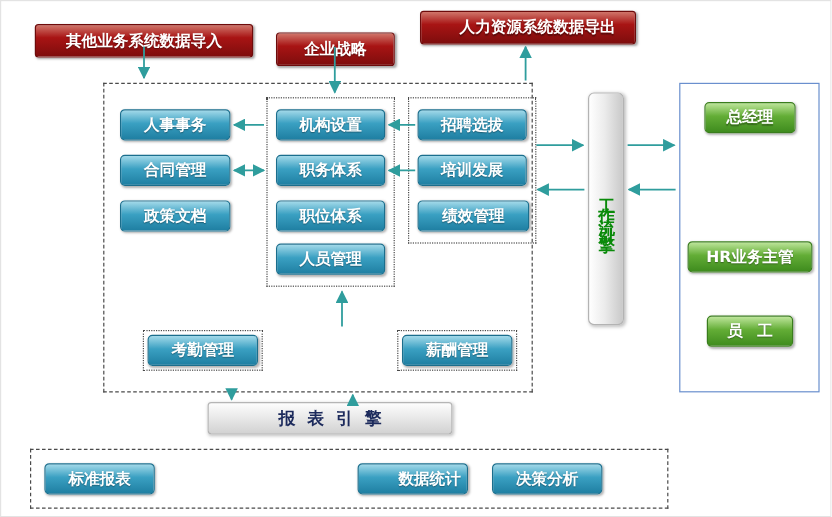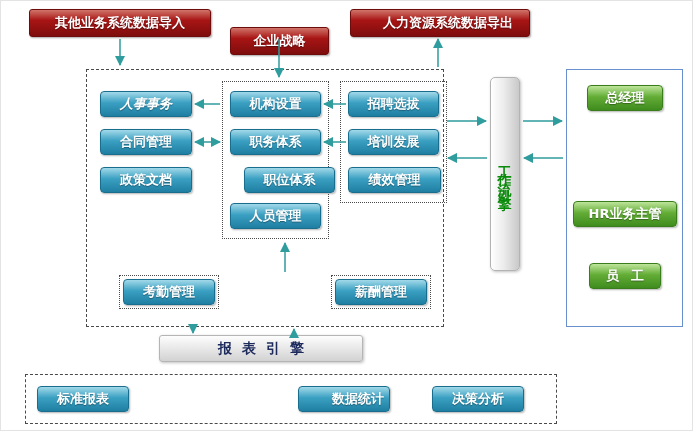--- a/index.html
+++ b/index.html
@@ -18,34 +18,34 @@
   .solid-blue { border:1px solid #6a8fce; }
   .vert-engine { background:linear-gradient(90deg,#ffffff 0%,#ececec 45%,#c9c9c9 100%); border:1px solid #b3b3b3; border-radius:5px; color:#0a8a0a; font-weight:bold; font-size:14px; writing-mode:vertical-lr; text-orientation:upright; letter-spacing:8px; display:flex; align-items:center; justify-content:center; box-shadow:1px 1px 3px rgba(0,0,0,.25); }
   .report-engine { background:linear-gradient(180deg,#fdfdfd 0%,#e8e8e8 50%,#d2d2d2 100%); border:1px solid #b5b5b5; border-radius:3px; color:#1c2a5c; font-weight:bold; font-size:14px; letter-spacing:10px; text-indent:10px; display:flex; align-items:center; justify-content:center; box-shadow:1px 1px 3px rgba(0,0,0,.25); }
   svg.overlay { position:absolute; left:0; top:0; width:693px; height:431px; pointer-events:none; z-index:5; }
 </style>
 </head>
 <body>
 
 <div class="stage">
 
-  <div class="abs btn btn-red" style="left:28px; top:8px; width:182px; height:28px;">其他业务系统数据导入</div>
+  <div class="abs btn btn-red" style="left:28px; top:19px; width:182px; height:28px;">其他业务系统数据导入</div>
   <div class="abs btn btn-red" style="left:229px; top:8px; width:99px; height:28px;margin-top:18px;">企业战略</div>
   <div class="abs btn btn-red" style="left:349px; top:8px; width:180px; height:28px;padding-left:16px;">人力资源系统数据导出</div>
 
   <div class="abs panel dash-border" style="left:85px; top:68px; width:358px; height:258px;"></div>
 
-  <div class="abs btn btn-teal" style="left:99px; top:90px; width:92px; height:26px;font-style:italic;">人事事务</div>
+  <div class="abs btn btn-teal" style="left:99px; top:90px; width:92px; height:26px;">人事事务</div>
   <div class="abs btn btn-teal" style="left:99px; top:128px; width:92px; height:26px;">合同管理</div>
   <div class="abs btn btn-teal" style="left:99px; top:166px; width:92px; height:26px;">政策文档</div>
 
   <div class="abs dot-border" style="left:221px; top:80px; width:107px; height:158px;"></div>
   <div class="abs btn btn-teal" style="left:229px; top:90px; width:91px; height:26px;">机构设置</div>
   <div class="abs btn btn-teal" style="left:229px; top:128px; width:91px; height:26px;">职务体系</div>
-  <div class="abs btn btn-teal" style="left:229px; top:166px; width:91px; height:26px;margin-left:14px;">职位体系</div>
+  <div class="abs btn btn-teal" style="left:229px; top:166px; width:91px; height:26px;">职位体系</div>
   <div class="abs btn btn-teal" style="left:229px; top:202px; width:91px; height:26px;">人员管理</div>
 
   <div class="abs dot-border" style="left:339px; top:80px; width:107px; height:122px;"></div>
   <div class="abs btn btn-teal" style="left:347px; top:90px; width:91px; height:26px;">招聘选拔</div>
   <div class="abs btn btn-teal" style="left:347px; top:128px; width:91px; height:26px;">培训发展</div>
   <div class="abs btn btn-teal" style="left:347px; top:166px; width:93px; height:26px;">绩效管理</div>
 
   <div class="abs dot-border" style="left:118px; top:274px; width:100px; height:34px; padding:3px;">
     <div class="btn btn-teal" style="width:92px; height:26px;">考勤管理</div>
   </div>
@@ -53,26 +53,26 @@
     <div class="btn btn-teal" style="width:92px; height:26px;">薪酬管理</div>
   </div>
 
   <div class="abs vert-engine" style="left:489px; top:76px; width:30px; height:194px;">工作流引擎</div>
 
   <div class="abs panel solid-blue" style="left:565px; top:68px; width:117px; height:258px;"></div>
   <div class="abs btn btn-green" style="left:586px; top:84px; width:76px; height:26px;">总经理</div>
   <div class="abs btn btn-green" style="left:572px; top:200px; width:104px; height:26px;">HR业务主管</div>
   <div class="abs btn btn-green spaced" style="left:588px; top:262px; width:72px; height:26px;">员工</div>
 
-  <div class="abs report-engine" style="left:158px; top:334px; width:204px; height:27px;">报表引擎</div>
+  <div class="abs report-engine" style="left:172px; top:334px; width:204px; height:27px;">报表引擎</div>
 
   <div class="abs panel dash-border" style="left:24px; top:373px; width:532px; height:50px;"></div>
   <div class="abs btn btn-teal" style="left:36px; top:385px; width:92px; height:26px;">标准报表</div>
   <div class="abs btn btn-teal" style="left:297px; top:385px; width:92px; height:26px;padding-left:28px;">数据统计</div>
-  <div class="abs btn btn-teal" style="left:431px; top:385px; width:92px; height:26px;">决策分析</div>
+  <div class="abs btn btn-teal" style="left:409px; top:385px; width:92px; height:26px;">决策分析</div>
 
   <svg class="overlay" viewBox="0 0 693 431">
     <defs>
       <marker id="ah" viewBox="0 0 10 10" refX="9" refY="5" markerWidth="7" markerHeight="7" orient="auto-start-reverse">
         <path d="M0,0 L10,5 L0,10 z" fill="#2f9d9d"></path>
       </marker>
     </defs>
     <g stroke="#2f9d9d" stroke-width="1.5" fill="none">
       <line x1="119" y1="38" x2="119" y2="64" marker-end="url(#ah)"></line>
       <line x1="278" y1="38" x2="278" y2="76" marker-end="url(#ah)"></line>

